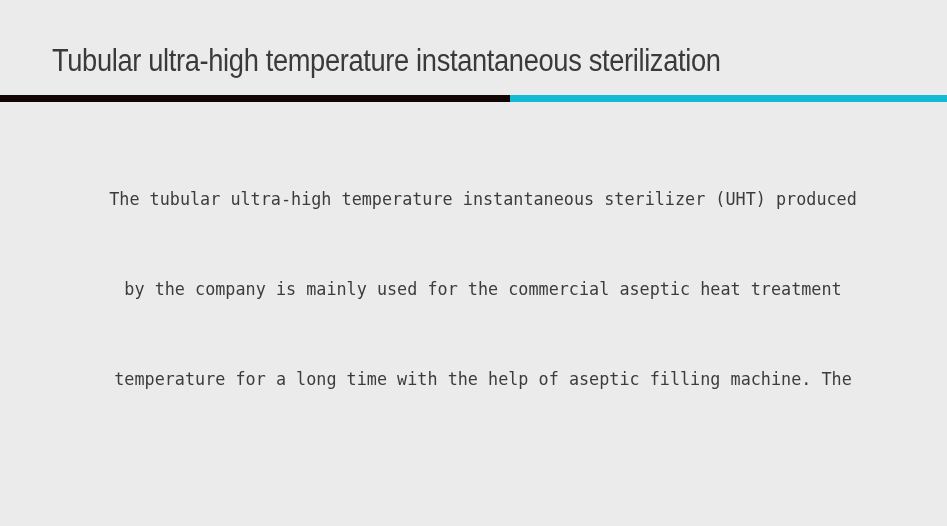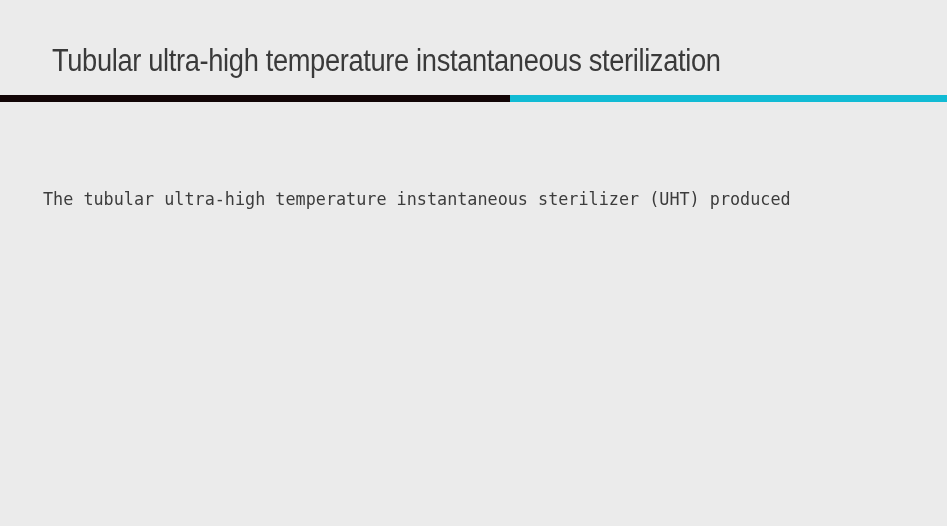--- a/index.html
+++ b/index.html
@@ -71,38 +71,41 @@
     letter-spacing: 0px;
     white-space: pre-wrap;
   }
   .body-line {
     display: block;
     white-space: pre;
     font-family: "DejaVu Sans Mono", "Liberation Mono", monospace;
     font-size: 16.8px;
     line-height: 30px;
     color: #3c3c3c;
+    text-align: center;
   }
 </style>
 </head>
 <body>
 
 <div class="page" style="background: rgb(235, 235, 235);">
 
   <div class="title-block">
     <div class="page-title">Tubular ultra-high temperature instantaneous sterilization</div>
   </div>
 
   <div class="divider">
     <div class="divider-dark" style="background: rgb(18, 5, 6);"></div>
     <div class="divider-accent" style="background: rgb(17, 187, 212);"></div>
   </div>
 
   <div class="body-copy">
     <span class="body-line">The tubular ultra-high temperature instantaneous sterilizer (UHT) produced</span>
+    <span class="body-line">by the company is mainly used for the commercial aseptic heat treatment</span>
+    <span class="body-line">temperature for a long time with the help of aseptic filling machine. The</span>
     
     
     
     
     
     
     
     
   </div>
 

